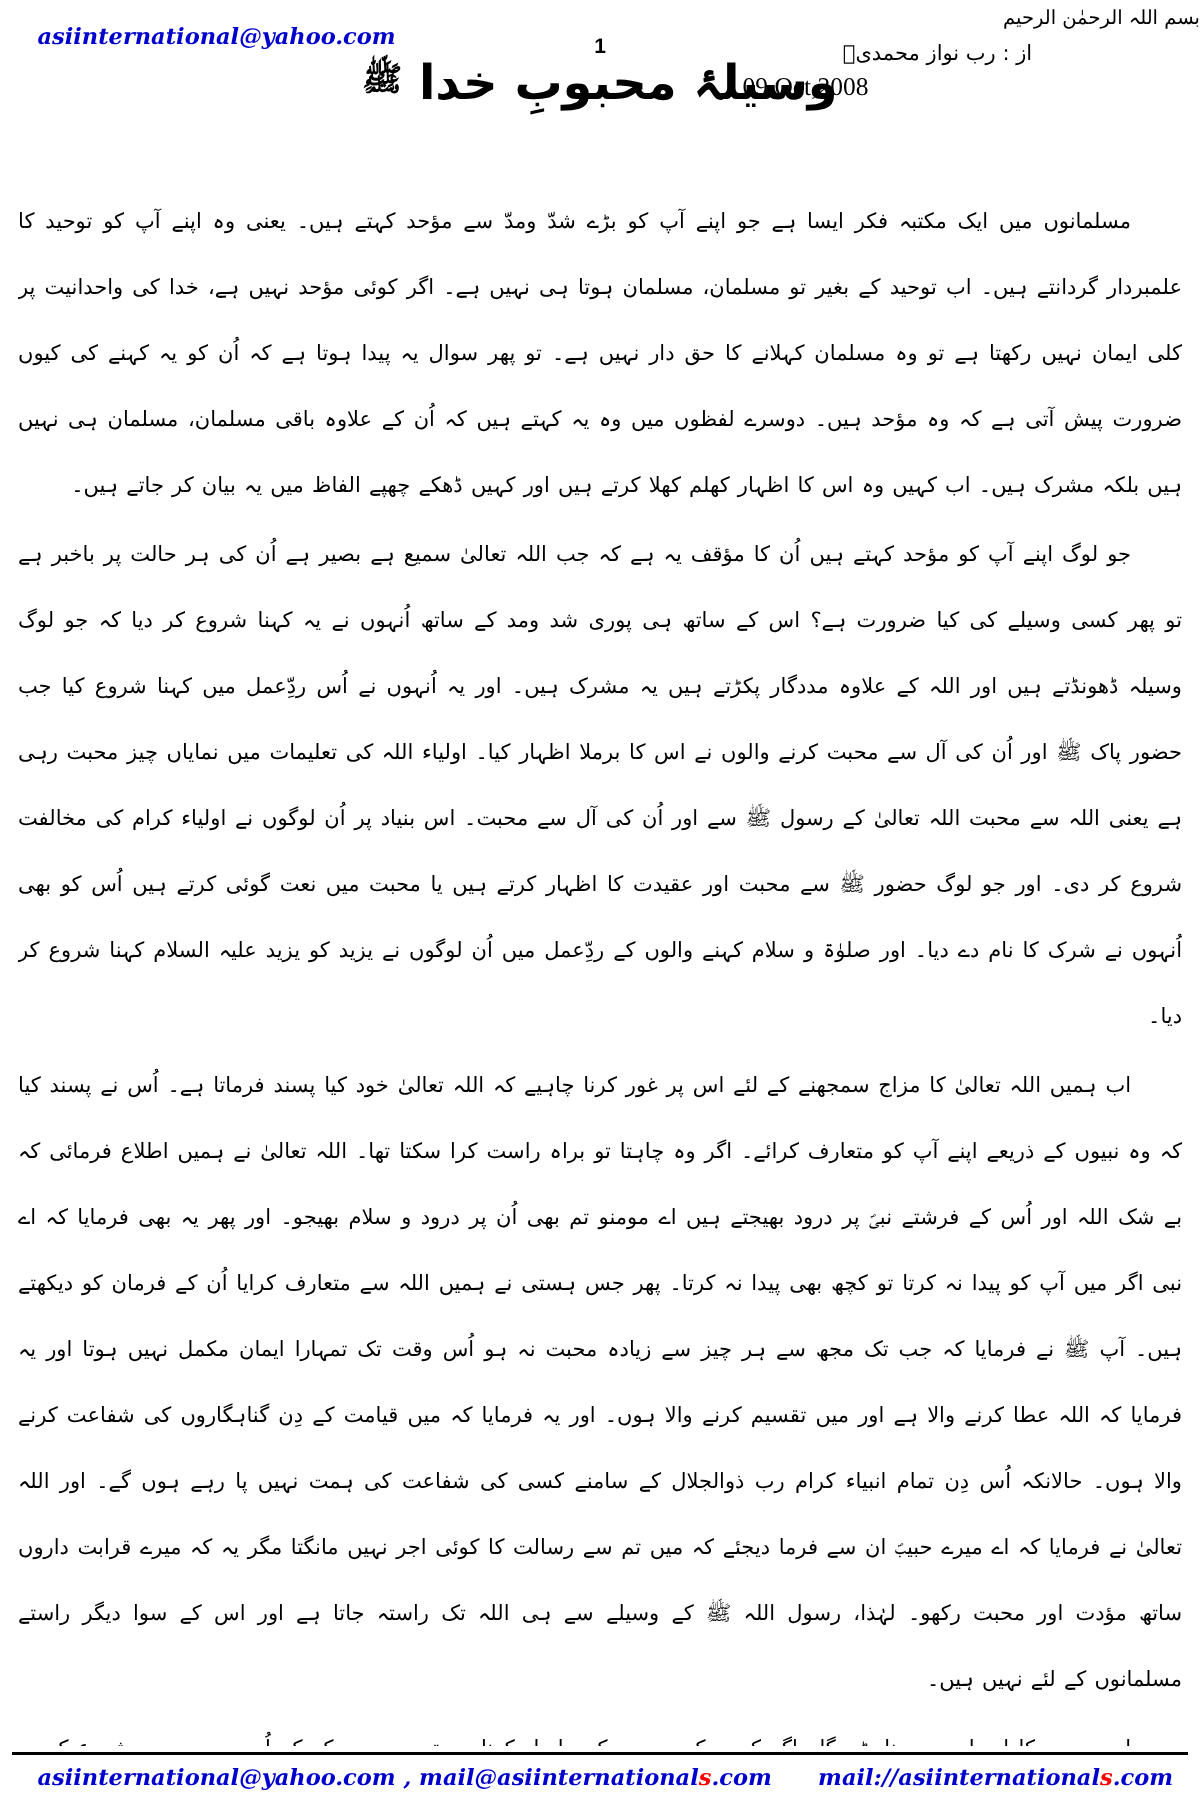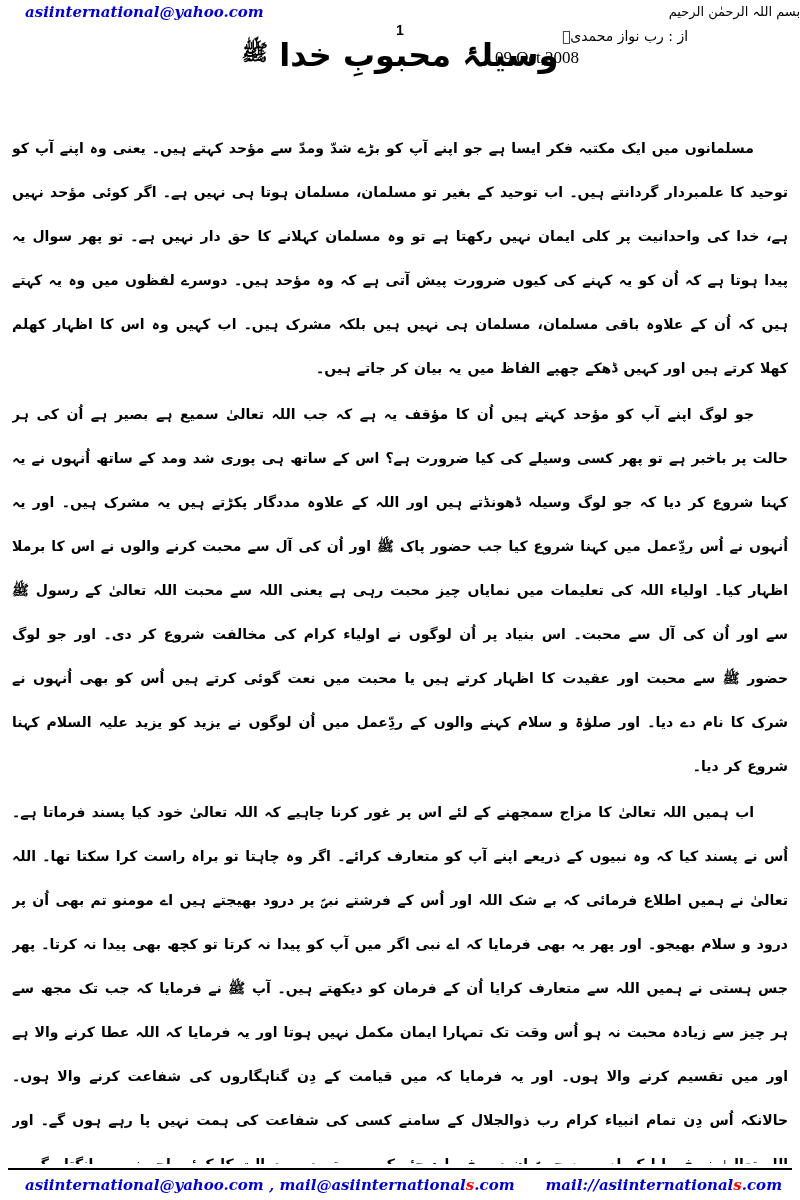--- a/index.html
+++ b/index.html
@@ -40,36 +40,35 @@
   .body-text{
     position:absolute;top:126px;left:12px;width:776px;height:1038px;
     overflow:hidden;direction:rtl;
     text-align:justify;
   }
   .body-text p{
     margin:0 0 2px 0;
     font-size:14px;line-height:44px;
     text-indent:34px;
     word-spacing:1px;
-    font-weight:bold;
   }
   
   .footer-rule{
     position:absolute;top:1168px;left:8px;width:784px;height:0;
     border-top:2px solid #000;
   }
   .footer{
     position:absolute;top:1176px;left:0;width:800px;
     font-family:"DejaVu Serif","Liberation Serif",serif;
     font-style:italic;font-weight:bold;font-size:15px;color:#0000cc;
   }
   .footer .left{position:absolute;left:25px;top:0;white-space:nowrap;text-align:center;}
   .footer .right{position:absolute;right:18px;top:0;white-space:nowrap;}
   .footer .red-s{color:#ff0000;}
-  a{color:inherit;text-decoration:none;}
+  a{color:inherit;text-decoration:none;margin-top:12px;}
 </style>
 </head>
 <body>
 
 <a class="email-top">asiinternational@yahoo.com</a>
 
 <div class="bismillah">بسم اللہ الرحمٰن الرحیم</div>
 
 <div class="page-number">1</div>
 

